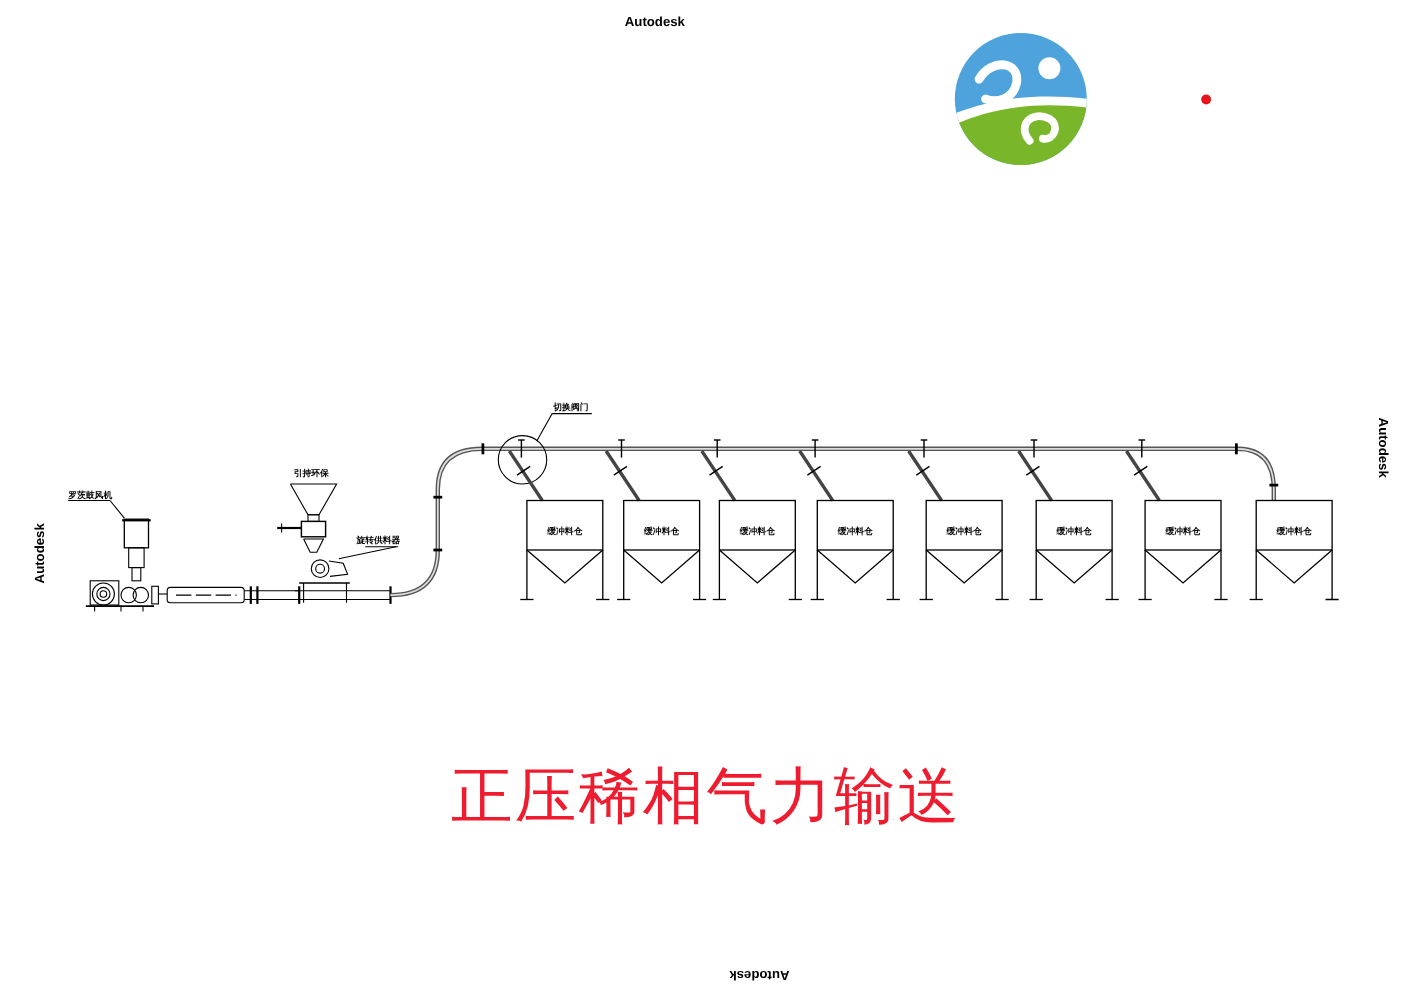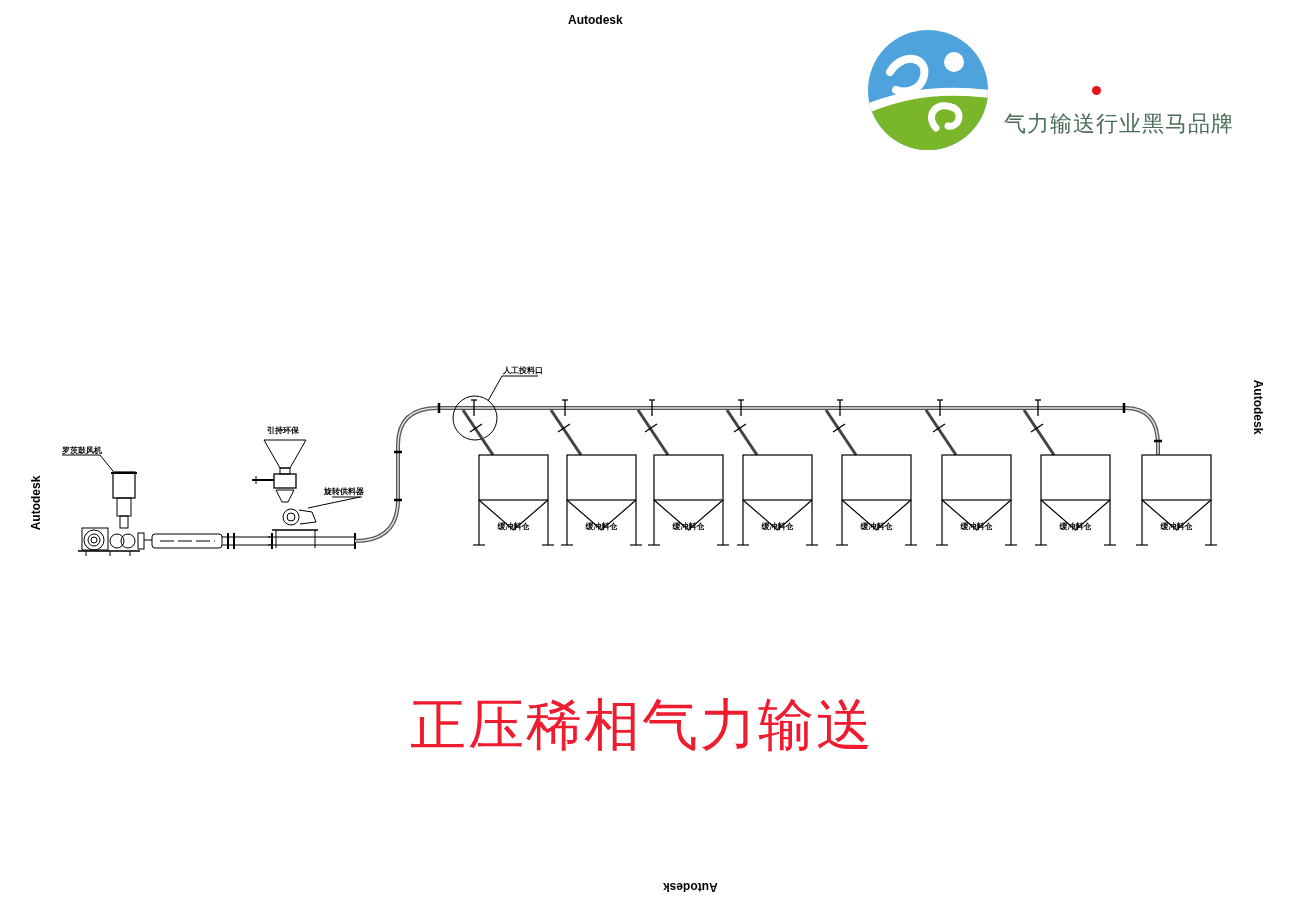--- a/index.html
+++ b/index.html
@@ -9,21 +9,21 @@
   .wm-bottom { left:663px; top:880px; transform:rotate(180deg); }
   .wm-left { left:-4px; top:496px; transform:rotate(-90deg); transform-origin:center; width:80px; text-align:center; }
   .wm-right { left:1218px; top:400px; transform:rotate(90deg); width:80px; text-align:center; }
   .logo { position:absolute; left:866px; top:28px; width:390px; height:124px; }
   .brand-name { position:absolute; left:138px; top:10px; font-size:50px; font-weight:bold; color:#3d6b4e; letter-spacing:4px; font-family:"DejaVu Sans", sans-serif; line-height:60px; }
   .brand-dot { position:absolute; left:226px; top:58px; width:9px; height:9px; border-radius:50%; background:#e8141c; }
   .brand-slogan { position:absolute; left:138px; top:82px; font-size:22px; color:#4a6e58; letter-spacing:1px; line-height:28px; }
   .title { position:absolute; left:410px; top:690px; font-size:56px; color:#ee1c2e; letter-spacing:2px; line-height:70px; font-family:"DejaVu Sans", sans-serif; }
   svg.drawing { position:absolute; left:0; top:0; }
   .lbl { position:absolute; font-size:8px; color:#000; font-weight:bold; white-space:nowrap; line-height:10px; }
-  .silo-lbl { position:absolute; font-size:8px; font-weight:bold; color:#000; width:69px; text-align:center; line-height:10px;margin-top:44px; }
+  .silo-lbl { position:absolute; font-size:8px; font-weight:bold; color:#000; width:69px; text-align:center; line-height:10px; }
 </style>
 </head>
 <body>
 
 <div class="wm wm-top">Autodesk</div>
 <div class="wm wm-bottom">Autodesk</div>
 <div class="wm wm-left">Autodesk</div>
 <div class="wm wm-right">Autodesk</div>
 
 <div class="logo">
@@ -36,21 +36,20 @@
     <g clip-path="url(#c)">
       <rect x="0" y="0" width="124" height="124" fill="#4fa3dc"></rect>
       <path d="M0 82 C30 70 70 60 124 66 L124 124 L0 124 Z" fill="#7ab62a"></path>
       <path d="M0 76 C35 62 75 56 124 62 L124 70 C75 64 35 70 0 86 Z" fill="#ffffff"></path>
       <path d="M24 44 C36 24 62 28 58 48 C55 62 40 66 30 62" fill="none" stroke="#ffffff" stroke-width="8" stroke-linecap="round"></path>
       <circle cx="88" cy="34" r="10" fill="#ffffff"></circle>
       <path d="M70 100 C58 86 72 72 88 80 C98 86 92 100 82 98" fill="none" stroke="#ffffff" stroke-width="7" stroke-linecap="round"></path>
     </g>
   </svg>
   <div class="brand-dot"></div>
-  <div class="brand-slogan">气力输送行业黑马品牌</div>
 </div>
 
 <svg class="drawing" width="1296" height="914" stroke="#000" fill="none" stroke-width="1">
 
   <g>
     <line x1="62" y1="455" x2="100" y2="455"></line>
     <line x1="100" y1="455" x2="113" y2="471"></line>
     <rect x="113" y="472" width="22" height="26" stroke-width="1.2"></rect>
     <line x1="111" y1="473" x2="137" y2="473" stroke-width="2"></line>
     <rect x="117" y="498" width="14" height="18"></rect>
@@ -214,21 +213,21 @@
         <line x1="69" y1="45" x2="69" y2="90"></line>
         <line x1="-6" y1="90" x2="6" y2="90"></line>
         <line x1="63" y1="90" x2="75" y2="90"></line>
       </g>
   </g>
 </svg>
 
 <div class="lbl" style="left:62px;top:446px">罗茨鼓风机</div>
 <div class="lbl" style="left:267px;top:426px">引持环保</div>
 <div class="lbl" style="left:324px;top:487px">旋转供料器</div>
-<div class="lbl" style="left:503px;top:366px">人工投料口</div>
+<div class="lbl" style="left:503px;top:366px">切换阀门</div>
 
 <div class="silo-lbl" style="left:479px;top:478px">缓冲料仓</div>
 <div class="silo-lbl" style="left:567px;top:478px">缓冲料仓</div>
 <div class="silo-lbl" style="left:654px;top:478px">缓冲料仓</div>
 <div class="silo-lbl" style="left:743px;top:478px">缓冲料仓</div>
 <div class="silo-lbl" style="left:842px;top:478px">缓冲料仓</div>
 <div class="silo-lbl" style="left:942px;top:478px">缓冲料仓</div>
 <div class="silo-lbl" style="left:1041px;top:478px">缓冲料仓</div>
 <div class="silo-lbl" style="left:1142px;top:478px">缓冲料仓</div>
 

